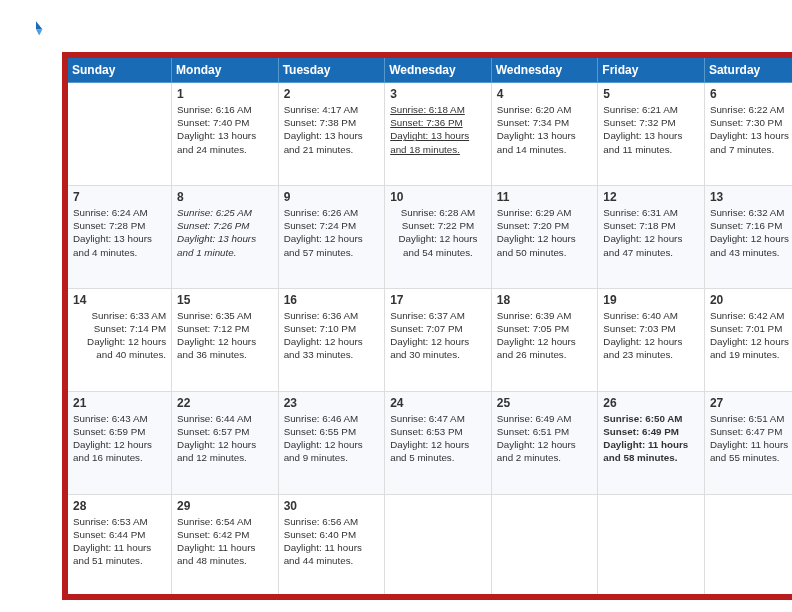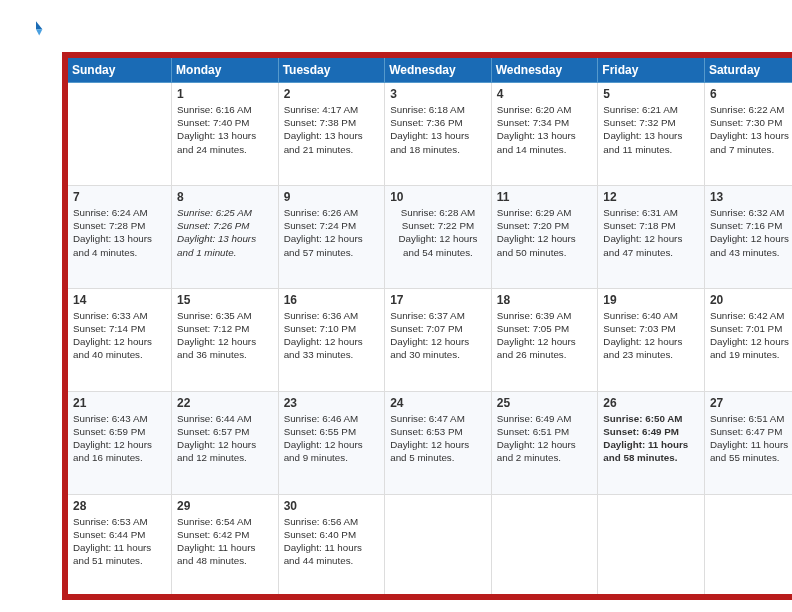--- a/index.html
+++ b/index.html
@@ -140,21 +140,21 @@
           </td>
           <td>
             <span class="day-num">2</span>
             <div class="cell-info" style="white-space: pre-line;">Sunrise: 4:17 AM
 Sunset: 7:38 PM
 Daylight: 13 hours
 and 21 minutes.</div>
           </td>
           <td>
             <span class="day-num">3</span>
-            <div class="cell-info" style="white-space: pre-line;">Sunrise: 6:18 AM
+            <div class="cell-info" style="white-space: pre-line; text-decoration: underline;">Sunrise: 6:18 AM
 Sunset: 7:36 PM
 Daylight: 13 hours
 and 18 minutes.</div>
           </td>
           <td>
             <span class="day-num">4</span>
             <div class="cell-info" style="white-space: pre-line;">Sunrise: 6:20 AM
 Sunset: 7:34 PM
 Daylight: 13 hours
 and 14 minutes.</div>
@@ -221,21 +221,21 @@
             <span class="day-num">13</span>
             <div class="cell-info" style="white-space: pre-line;">Sunrise: 6:32 AM
 Sunset: 7:16 PM
 Daylight: 12 hours
 and 43 minutes.</div>
           </td>
         </tr>
         <tr>
           <td>
             <span class="day-num">14</span>
-            <div class="cell-info" style="white-space: pre-line;">Sunrise: 6:33 AM
+            <div class="cell-info" style="white-space: pre-line; text-align: right;">Sunrise: 6:33 AM
 Sunset: 7:14 PM
 Daylight: 12 hours
 and 40 minutes.</div>
           </td>
           <td>
             <span class="day-num">15</span>
             <div class="cell-info" style="white-space: pre-line;">Sunrise: 6:35 AM
 Sunset: 7:12 PM
 Daylight: 12 hours
 and 36 minutes.</div>

